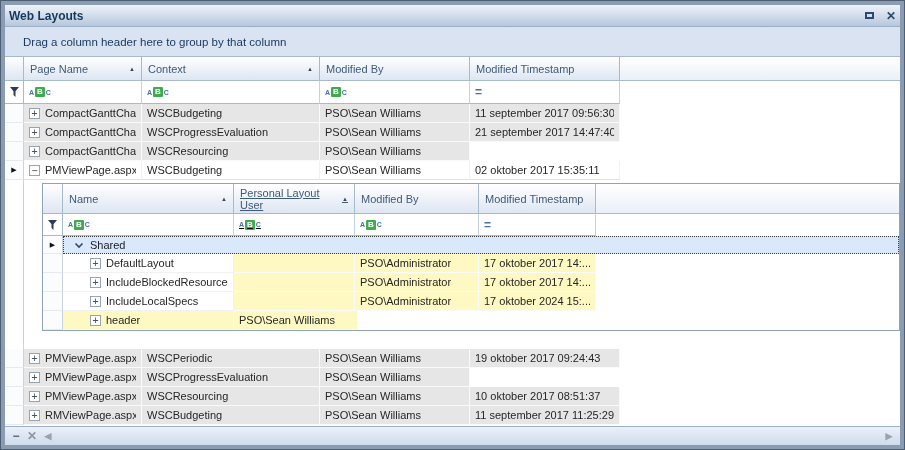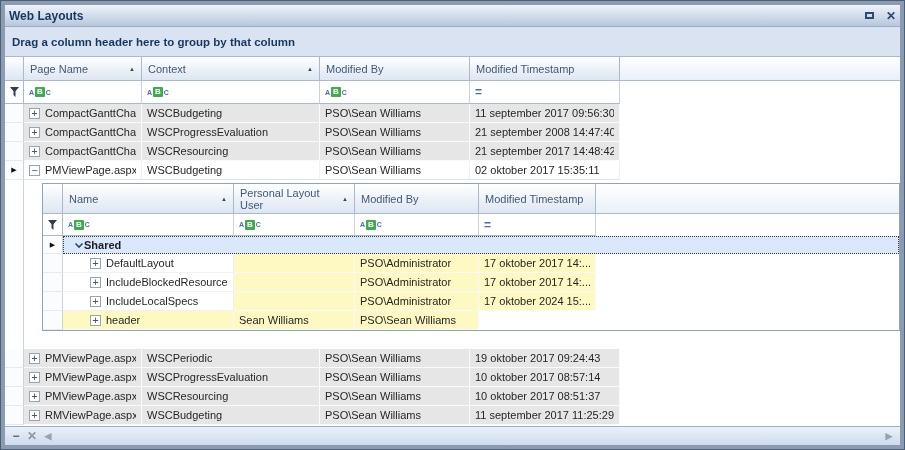--- a/index.html
+++ b/index.html
@@ -14,21 +14,21 @@
     overflow:hidden;
   }
   
   .titlebar{flex:0 0 22px;background:linear-gradient(#eef3fa,#b6c7dc);
     display:flex;align-items:center;padding:0 4px;border-bottom:1px solid #9cafc6;}
   .title{font-weight:bold;font-size:12px;color:#16385e;flex:1;}
   .win-btn{margin-left:12px;color:#2c4a6e;font-weight:bold;font-size:12px;line-height:12px;cursor:default;}
   .maxbox{display:inline-block;width:9px;height:7px;border:2px solid #2c4a6e;margin-left:12px;}
   
   .grouppanel{flex:0 0 29px;background:#d9e3f2;display:flex;align-items:center;
-    padding:0 7px;font-size:11.5px;color:#16385e;font-weight:bold;}
+    padding:0 18px;font-size:11.5px;color:#16385e;}
   
   .gridbody{flex:1 1 auto;background:#fff;border-top:1px solid #a9bacd;overflow:hidden;}
   .hdr-row{height:24px;display:flex;}
   .hdr-cell{background:linear-gradient(#ffffff,#dde6f2);border-right:1px solid #a9bacd;
     border-bottom:1px solid #a9bacd;display:flex;align-items:center;padding:0 6px;
     font-size:11px;color:#3f5a78;}
   .hdr-fill{flex:1;background:linear-gradient(#ffffff,#eaf0f8);border-bottom:1px solid #a9bacd;}
   .hlbl{white-space:normal;line-height:12px;}
   .sortarrow{margin-left:auto;font-size:6px;color:#3a4654;padding-left:4px;}
   .flt-row{height:23px;display:flex;background:#fff;}
@@ -58,30 +58,30 @@
   .xbox{width:11px;height:11px;flex:0 0 11px;border:1px solid #97a5b2;background:#fff;color:#4a5560;
     font-size:10px;line-height:9px;text-align:center;margin-right:5px;
     font-family:"DejaVu Sans Mono",monospace;}
   .rowarrow{font-size:7px;color:#111;}
   
   .detail{height:169px;background:#fff;padding:3px 0 0 37px;position:relative;}
   .detail::before{content:"";position:absolute;left:18px;top:0;bottom:0;width:1px;background:#c9d4e2;}
   .nested{width:858px;border:1px solid #8fa3ba;background:#fff;overflow:hidden;}
   .n0{width:20px;flex:0 0 20px;}
   .n1{width:171px;flex:0 0 171px;}
-  .n2{width:121px;flex:0 0 121px;}
+  .n2{width:121px;flex:0 0 121px;text-decoration:underline;}
   .n3{width:124px;flex:0 0 124px;}
   .n4{width:117px;flex:0 0 117px;}
   .nhdr{height:30px;display:flex;}
   .nhdr .hdr-cell{font-size:11px;}
   .nflt{height:22px;display:flex;background:#fff;}
   .grp-row{height:18px;display:flex;font-size:11px;}
   .grp-wrap{flex:1;display:flex;align-items:center;padding-left:10px;border:1px dotted transparent;}
   .grp-wrap.focused{background:#d9e8fa;border:1px dotted #3c3c3c;}
-  .glbl{font-weight:bold;color:#1c1c24;}
+  .glbl{font-weight:normal;color:#1c1c24;margin-left:6px;}
   .chev{display:inline-flex;align-items:center;}
   .ncell{padding-left:27px;}
   .gcell{background:#fef9c3;border-right:1px solid #fafafa;border-bottom:1px solid #fafafa;}
   .wcell{background:#ffffff;border-right:1px solid #eef1f5;border-bottom:1px solid #f1f1f1;}
   
   .hscroll{flex:0 0 19px;background:linear-gradient(#e9f0f9,#cfdcec);
     display:flex;align-items:center;border-top:1px solid #9fb0c4;padding:0 3px;}
   .sb-btn{width:16px;text-align:center;font-size:12px;line-height:14px;font-weight:bold;cursor:default;}
   .sb-minus{color:#55636f;}
   .sb-close{color:#8d97a3;}
@@ -175,37 +175,34 @@
           <span class="xbox">+</span>
           <span class="ctext">CompactGanttChartPage.a</span>
         </div>
         <div class="cell c2">
           <span class="ctext">WSCProgressEvaluation</span>
         </div>
         <div class="cell c3">
           <span class="ctext">PSO\Sean Williams</span>
         </div>
         <div class="cell c4">
-          <span class="ctext">21 september 2008 14:47:40</span>
+          <span class="ctext">21 september 2017 14:47:40</span>
         </div>
       </div>
       <div class="row rg">
         <div class="ind-cell c0"></div>
         <div class="cell c1">
           <span class="xbox">+</span>
           <span class="ctext">CompactGanttChartPage.a</span>
         </div>
         <div class="cell c2">
           <span class="ctext">WSCResourcing</span>
         </div>
         <div class="cell c3">
           <span class="ctext">PSO\Sean Williams</span>
-        </div>
-        <div class="cell c4">
-          <span class="ctext">21 september 2017 14:48:42</span>
         </div>
       </div>
       <div class="row rw">
         <div class="ind-cell c0">
           <span class="rowarrow">▶</span>
         </div>
         <div class="cell c1">
           <span class="xbox">−</span>
           <span class="ctext">PMViewPage.aspx</span>
         </div>
@@ -333,23 +330,20 @@
             <div class="cell n4 gcell">
               <span class="ctext">17 oktober 2024 15:...</span>
             </div>
           </div>
           <div class="row">
             <div class="ind-cell n0"></div>
             <div class="cell n1 ncell gcell">
               <span class="xbox">+</span>
               <span class="ctext">header</span>
             </div>
-            <div class="cell n2 gcell">
-              <span class="ctext">Sean Williams</span>
-            </div>
             <div class="cell n3 gcell">
               <span class="ctext">PSO\Sean Williams</span>
             </div>
           </div>
         </div>
       </div>
       <div class="row rg">
         <div class="ind-cell c0"></div>
         <div class="cell c1">
           <span class="xbox">+</span>
@@ -369,23 +363,20 @@
         <div class="ind-cell c0"></div>
         <div class="cell c1">
           <span class="xbox">+</span>
           <span class="ctext">PMViewPage.aspx</span>
         </div>
         <div class="cell c2">
           <span class="ctext">WSCProgressEvaluation</span>
         </div>
         <div class="cell c3">
           <span class="ctext">PSO\Sean Williams</span>
-        </div>
-        <div class="cell c4">
-          <span class="ctext">10 oktober 2017 08:57:14</span>
         </div>
       </div>
       <div class="row rg">
         <div class="ind-cell c0"></div>
         <div class="cell c1">
           <span class="xbox">+</span>
           <span class="ctext">PMViewPage.aspx</span>
         </div>
         <div class="cell c2">
           <span class="ctext">WSCResourcing</span>

